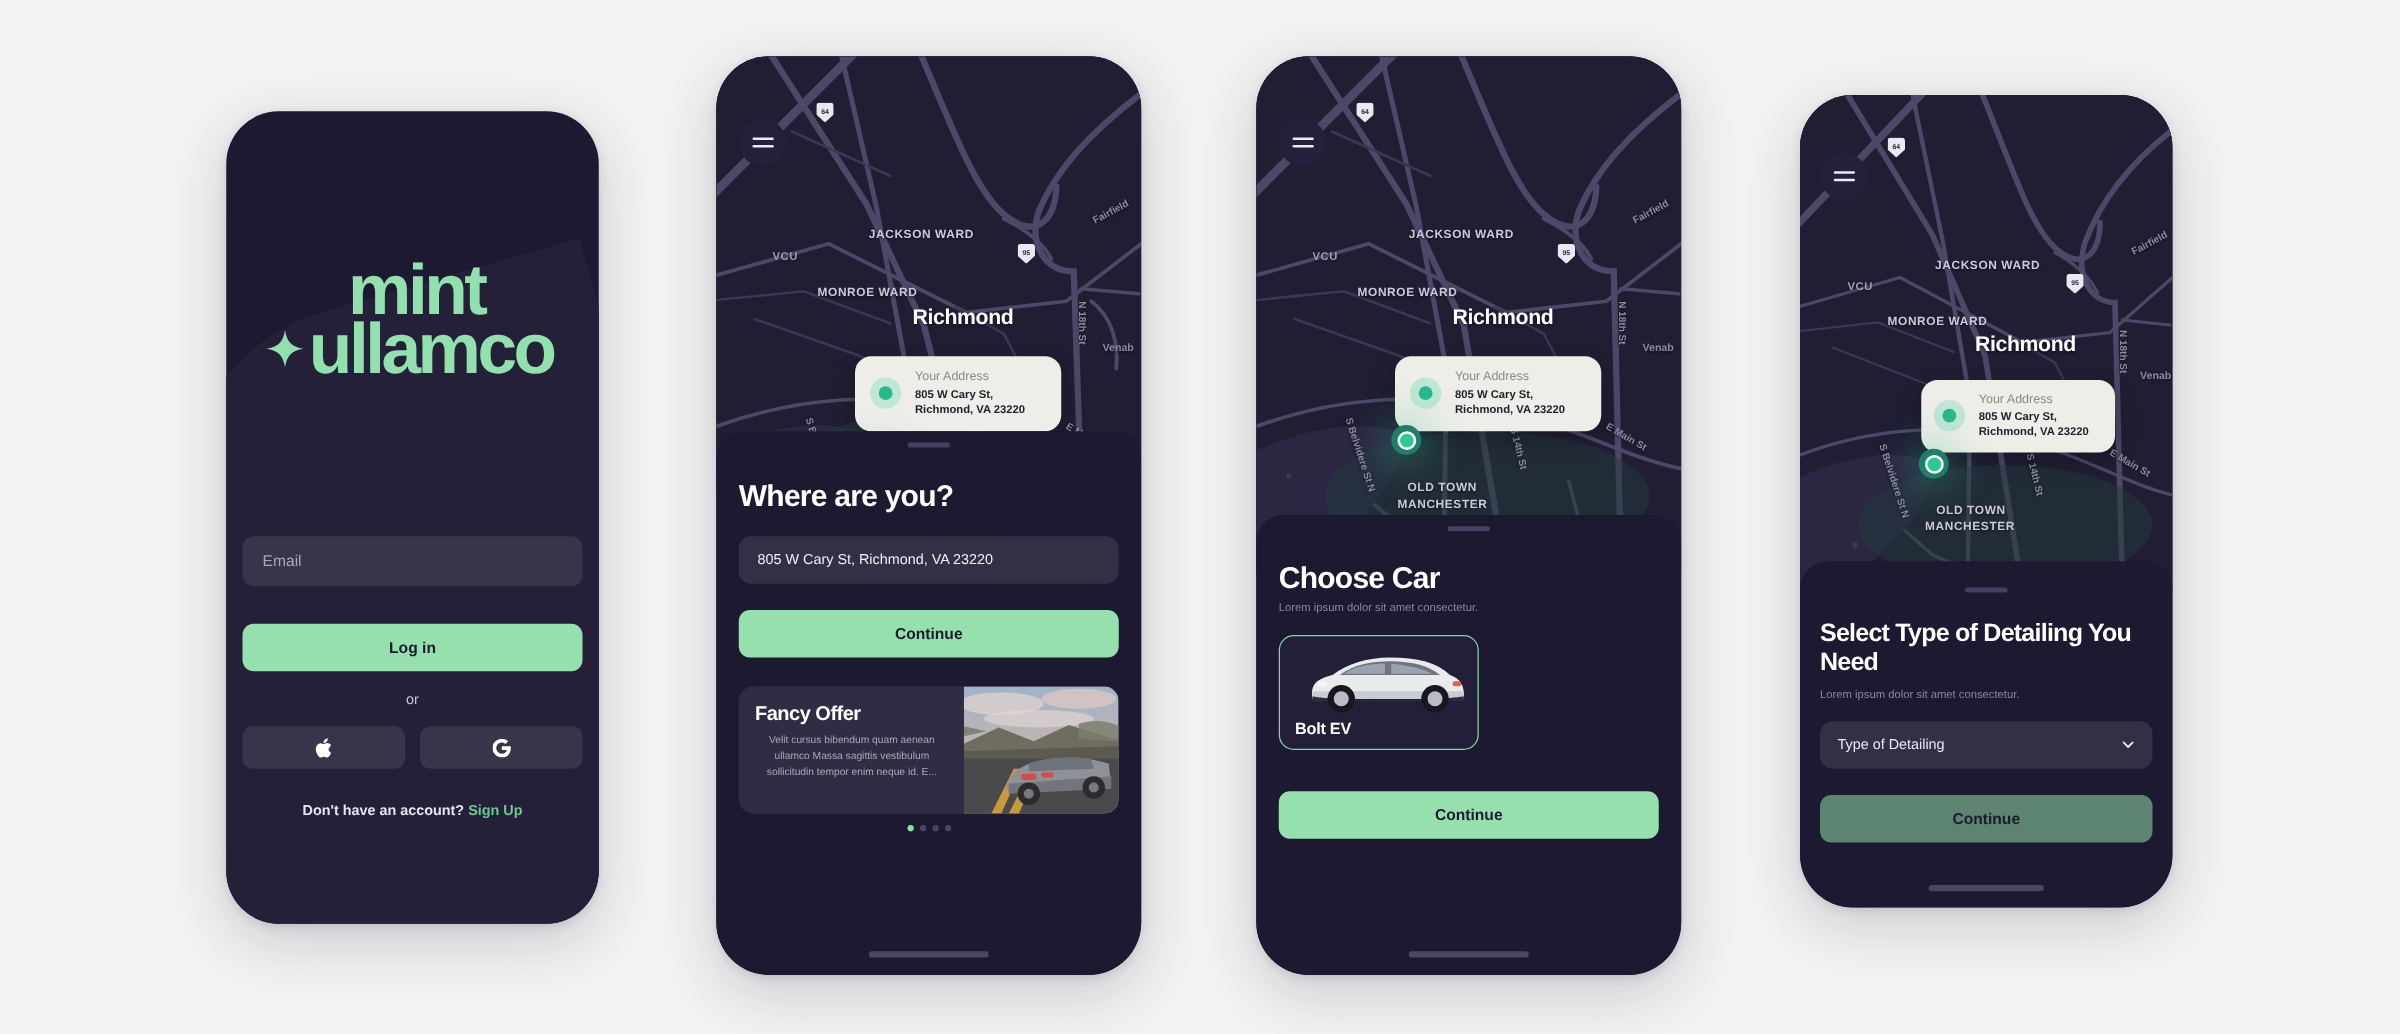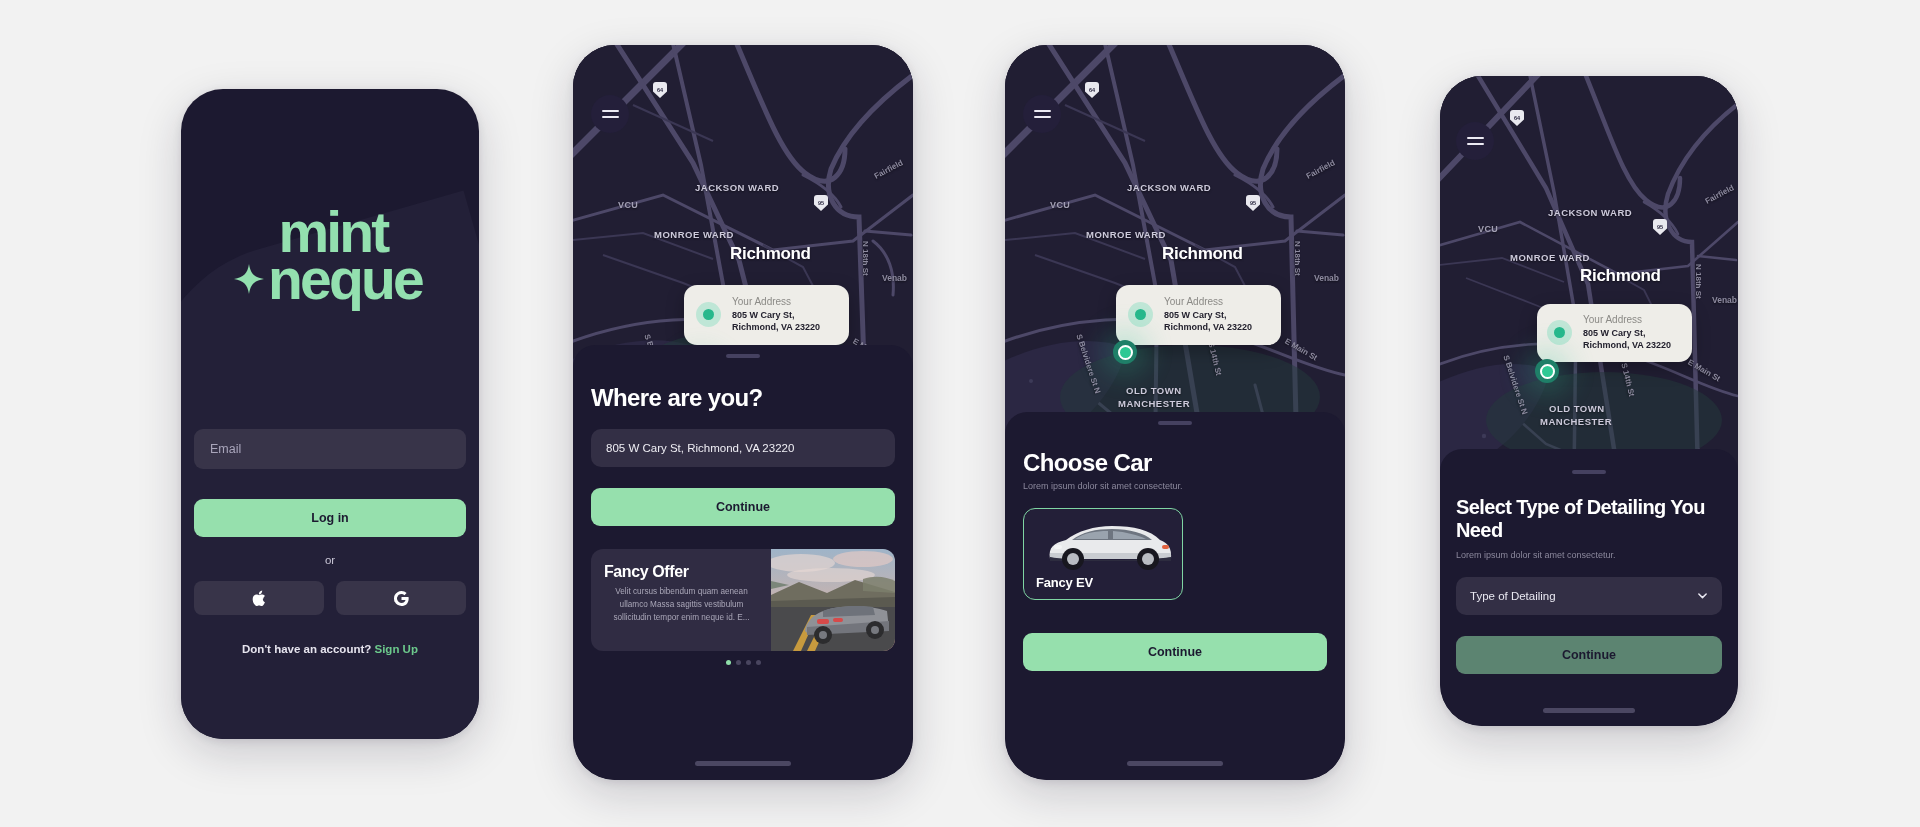--- a/index.html
+++ b/index.html
@@ -186,21 +186,21 @@
       <div class="login-deco"></div>
 
       <div class="logo-wrap">
         <div class="logo-1">mint</div>
         <div class="logo-2">
           <span class="sparkle">
             <svg viewBox="0 0 32 32" width="30" height="30">
                 <path d="M16 0 C17.6 10.2 21.8 14.4 32 16 C21.8 17.6 17.6 21.8 16 32 C14.4 21.8 10.2 17.6 0 16 C10.2 14.4 14.4 10.2 16 0 Z" fill="#93e0af"></path>
               </svg>
           </span>
-          <span>neque</span>
+          <span>ullamco</span>
         </div>
       </div>
 
       <div class="login-form">
         <div class="field">Email</div>
         <div class="btn btn-mint" style="margin-top:30px;">Log in</div>
         <div class="or-row">or</div>
         <div class="social-row">
           <div class="social">
             <span>
@@ -425,21 +425,21 @@
               <path d="M12 36 L133 36 L133 42 L12 42 Z" fill="#c9ccd1"></path>
               <path d="M12 40 C30 44 110 44 133 40 L133 44 L12 44 Z" fill="#2d2c3f"></path>
               <rect x="16" y="28" width="8" height="4" rx="2" fill="#f4f5f6"></rect>
               <rect x="124" y="28" width="7" height="4" rx="2" fill="#e2623f"></rect>
             </g>
             <circle cx="35" cy="42" r="11" fill="#18171f"></circle>
               <circle cx="35" cy="42" r="6" fill="#b9bcc2"></circle>
             <circle cx="110" cy="42" r="11" fill="#18171f"></circle>
               <circle cx="110" cy="42" r="6" fill="#b9bcc2"></circle>
           </svg>
-          <div class="car-name">Fancy EV</div>
+          <div class="car-name">Bolt EV</div>
         </div>
       </div>
 
       <div class="btn btn-mint" style="margin-top:33px;">Continue</div>
     </div>
     <div class="home-bar" style="bottom:14px; width:96px;"></div>
   </div>
 
   <div class="phone" id="phone-detail">
     <div class="map" style="height:398px;">

